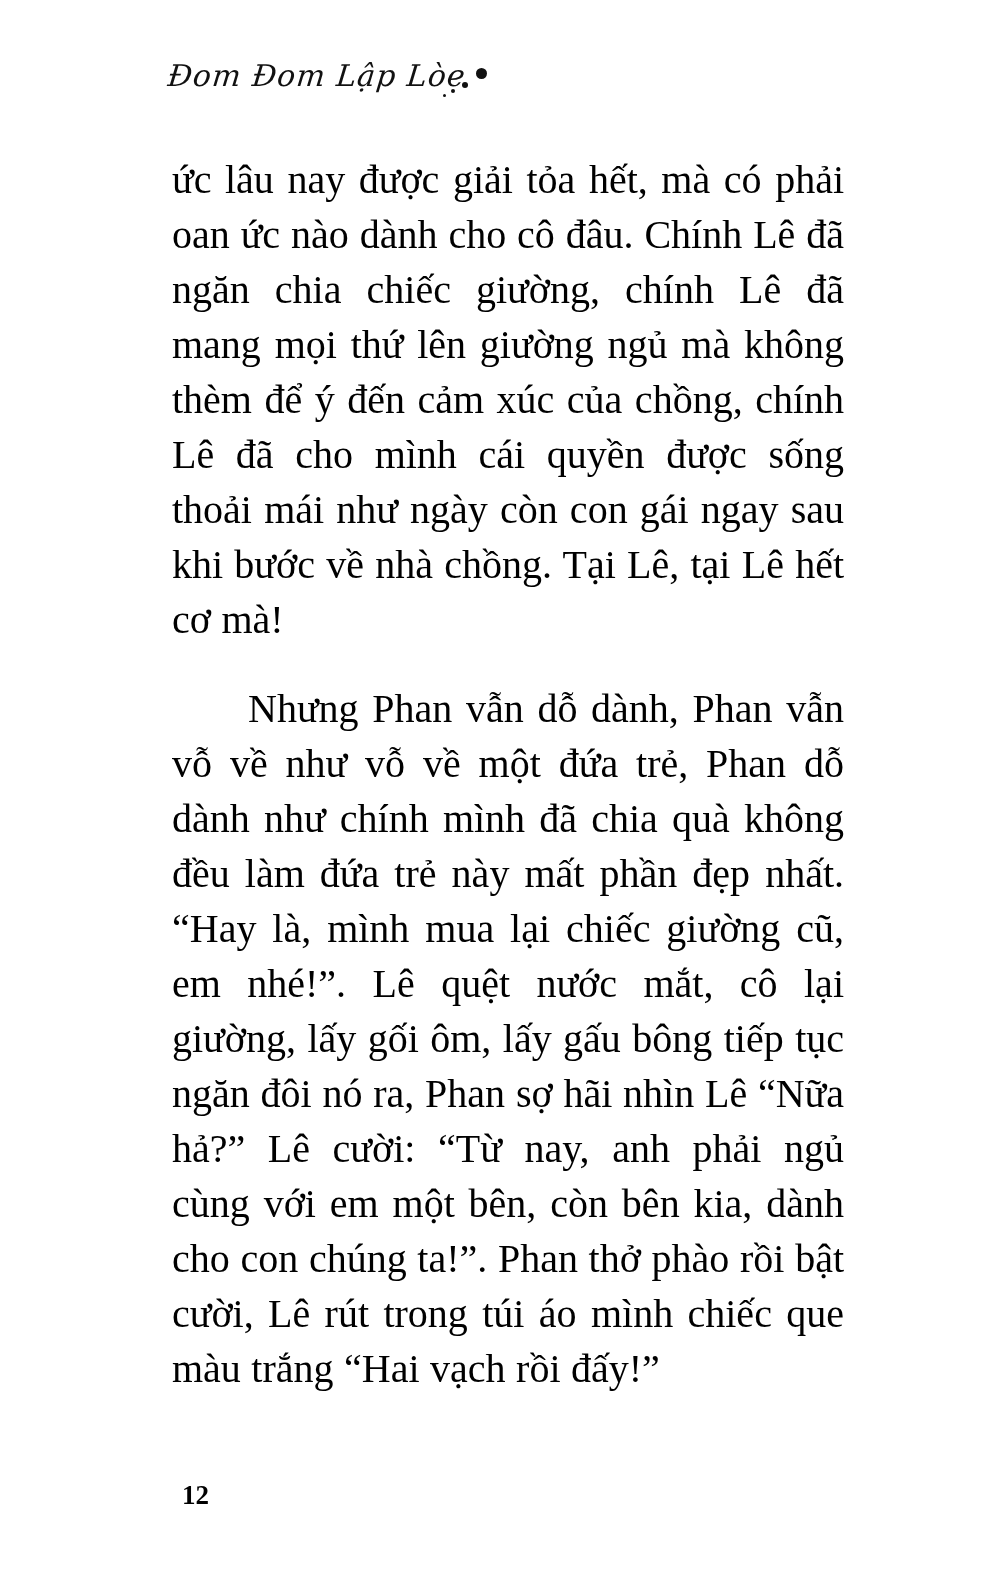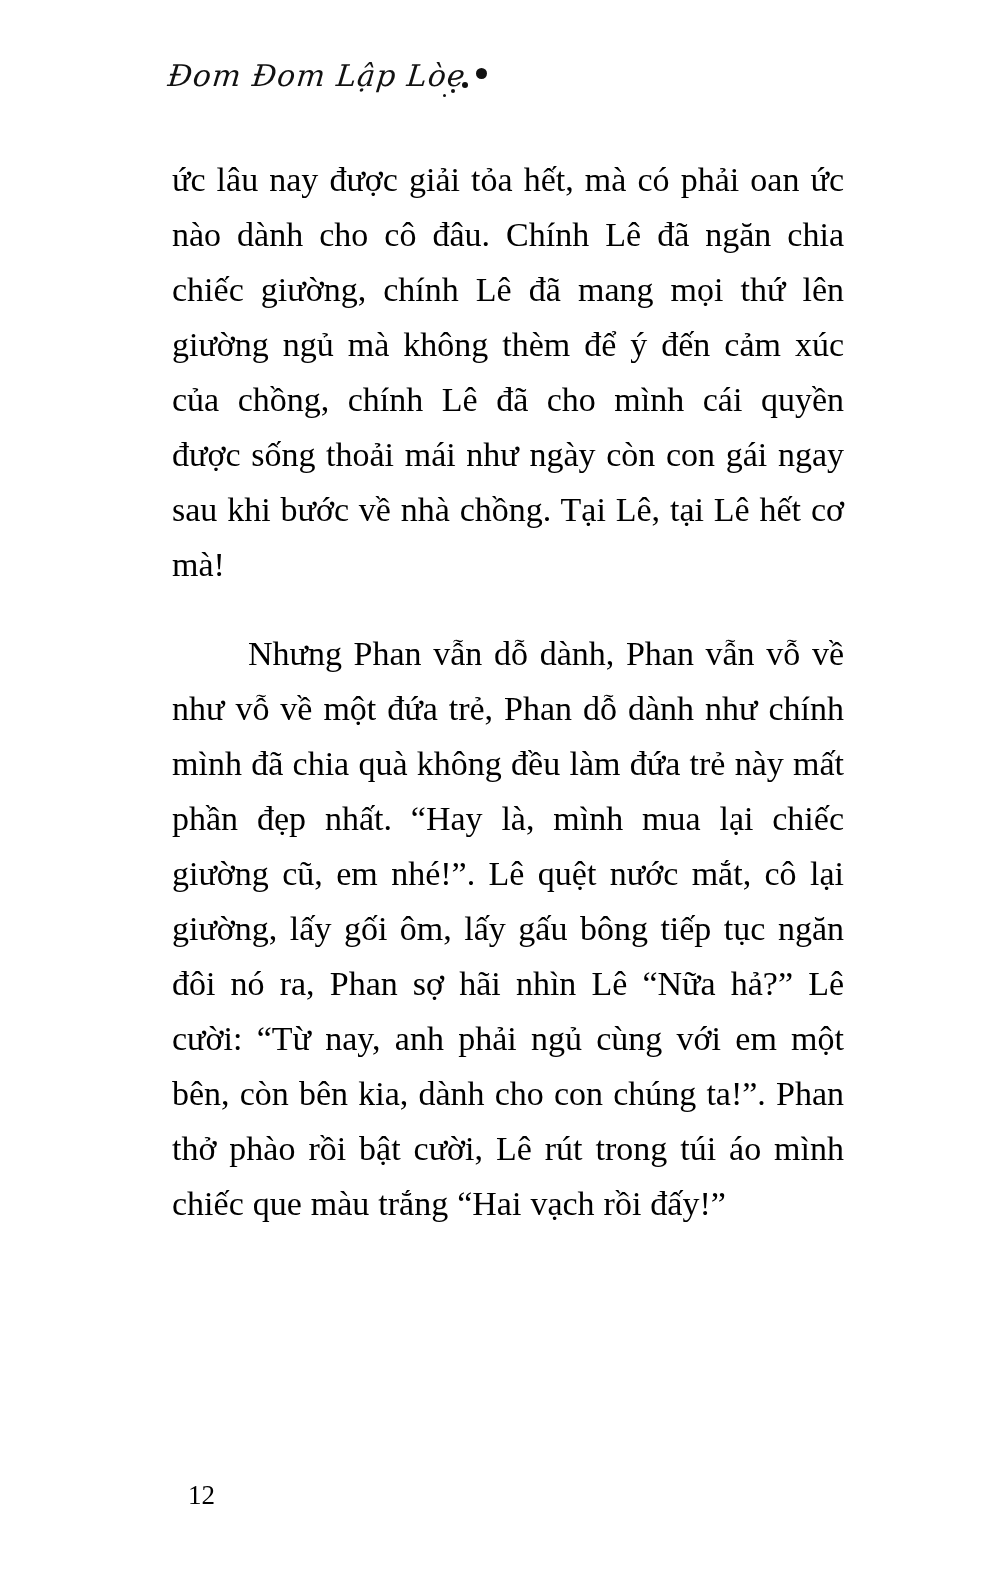--- a/index.html
+++ b/index.html
@@ -53,42 +53,42 @@
   .dot-4 { width: 3px;  height: 3px;  left: 7px;  top: 34px; }
 
   
   .body-text {
     position: absolute;
     left: 172px;
     top: 152px;
     width: 672px;
   }
   .para {
-    font-size: 34px;
+    font-size: 40px;
     line-height: 55px;
     text-align: justify;
     text-justify: inter-word;
     margin: 0 0 34px 0;
     hyphens: none;
     word-spacing: 0.5px;
   }
   .para.indent {
     text-indent: 76px;
   }
   .para:last-child {
     margin-bottom: 0;
   }
 
   
   .folio {
     position: absolute;
-    left: 188px;
+    left: 182px;
     top: 1480px;
     font-family: "Liberation Serif", serif;
-    font-weight: normal;
+    font-weight: bold;
     font-size: 27px;
     color: #000;
   }
 </style>
 </head>
 <body>
 
 <div class="page">
 
   <div class="running-head">

